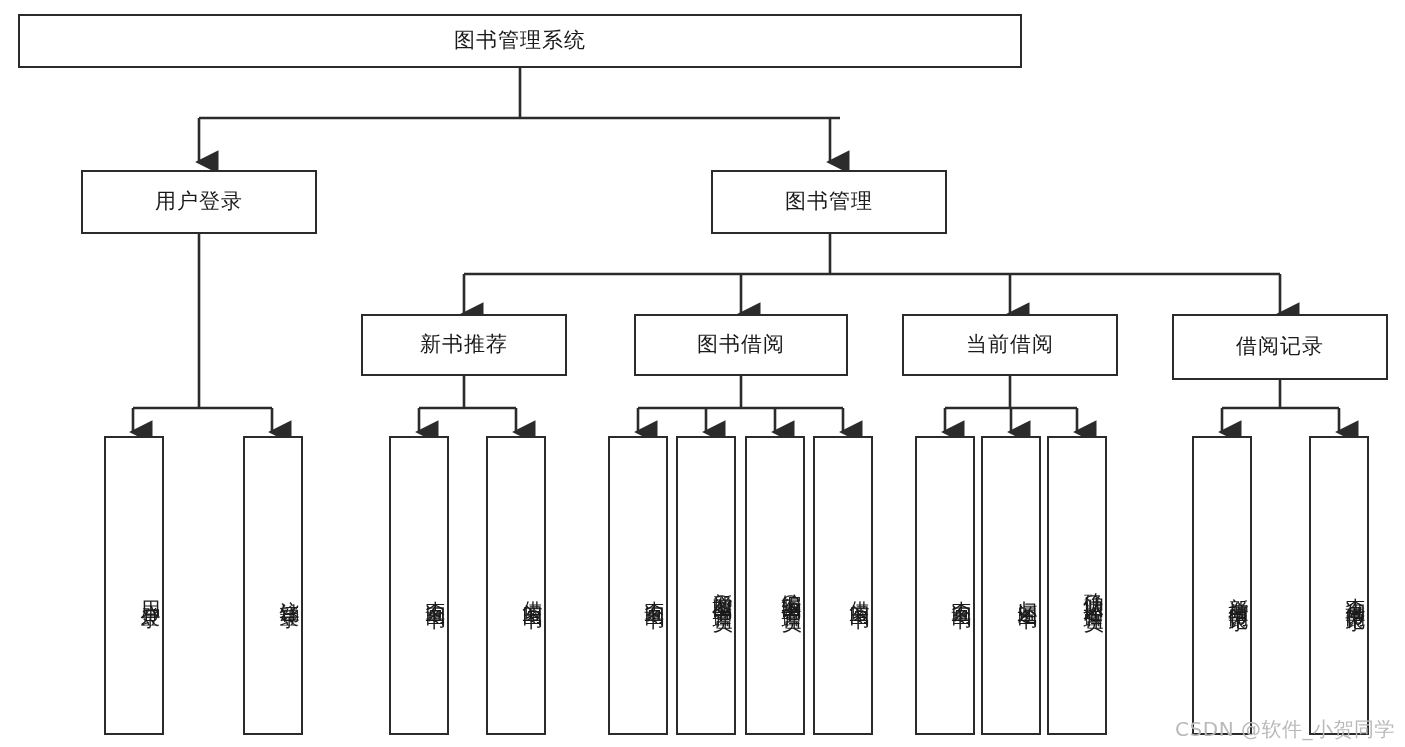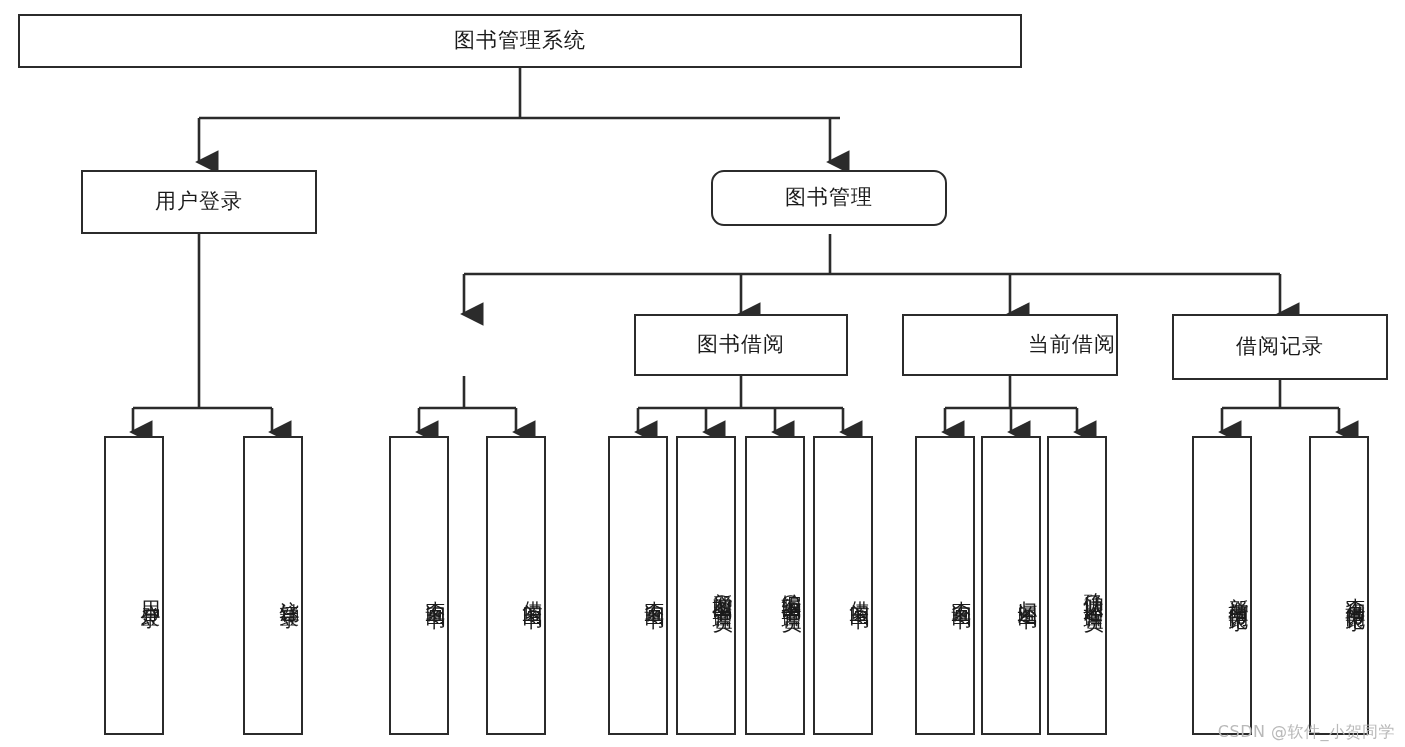--- a/index.html
+++ b/index.html
@@ -51,21 +51,21 @@
   }
   .node.vert > span{
     display:block;
     writing-mode:vertical-rl;
     text-orientation:upright;
   }
   .watermark{
     position:absolute;
     right:10px;
     bottom:4px;
-    font-size:16px;
+    font-size:20px;
     color:#b9b9b9;
     letter-spacing:0.5px;
     white-space:nowrap;
     z-index:5;
   }
 </style>
 </head>
 <body>
 
 <div id="diagram">
@@ -121,28 +121,31 @@
     </g>
   </svg>
 
   <div class="node root horiz" style="left:18px;top:14px;width:1004px;height:54px;">
     <span>图书管理系统</span>
   </div>
 
   <div class="node horiz" style="left:81px;top:170px;width:236px;height:64px;">
     <span>用户登录</span>
   </div>
-  <div class="node horiz" style="left:711px;top:170px;width:236px;height:56px;border-radius:13px;">
+  <div class="node horiz" style="left:711px;top:170px;width:236px;height:64px;">
     <span>图书管理</span>
   </div>
 
+  <div class="node horiz" style="left:361px;top:314px;width:206px;height:62px;">
+    <span>新书推荐</span>
+  </div>
   <div class="node horiz" style="left:634px;top:314px;width:214px;height:62px;text-align:center;">
     <span>图书借阅</span>
   </div>
-  <div class="node horiz" style="left:902px;top:314px;width:216px;height:62px;justify-content:flex-end;">
+  <div class="node horiz" style="left:902px;top:314px;width:216px;height:62px;">
     <span>当前借阅</span>
   </div>
   <div class="node horiz" style="left:1172px;top:314px;width:216px;height:66px;">
     <span>借阅记录</span>
   </div>
 
   <div class="node vert" style="left:104px;top:436px;width:60px;height:299px;">
     <span>用户登录</span>
   </div>
   <div class="node vert" style="left:243px;top:436px;width:60px;height:299px;">

